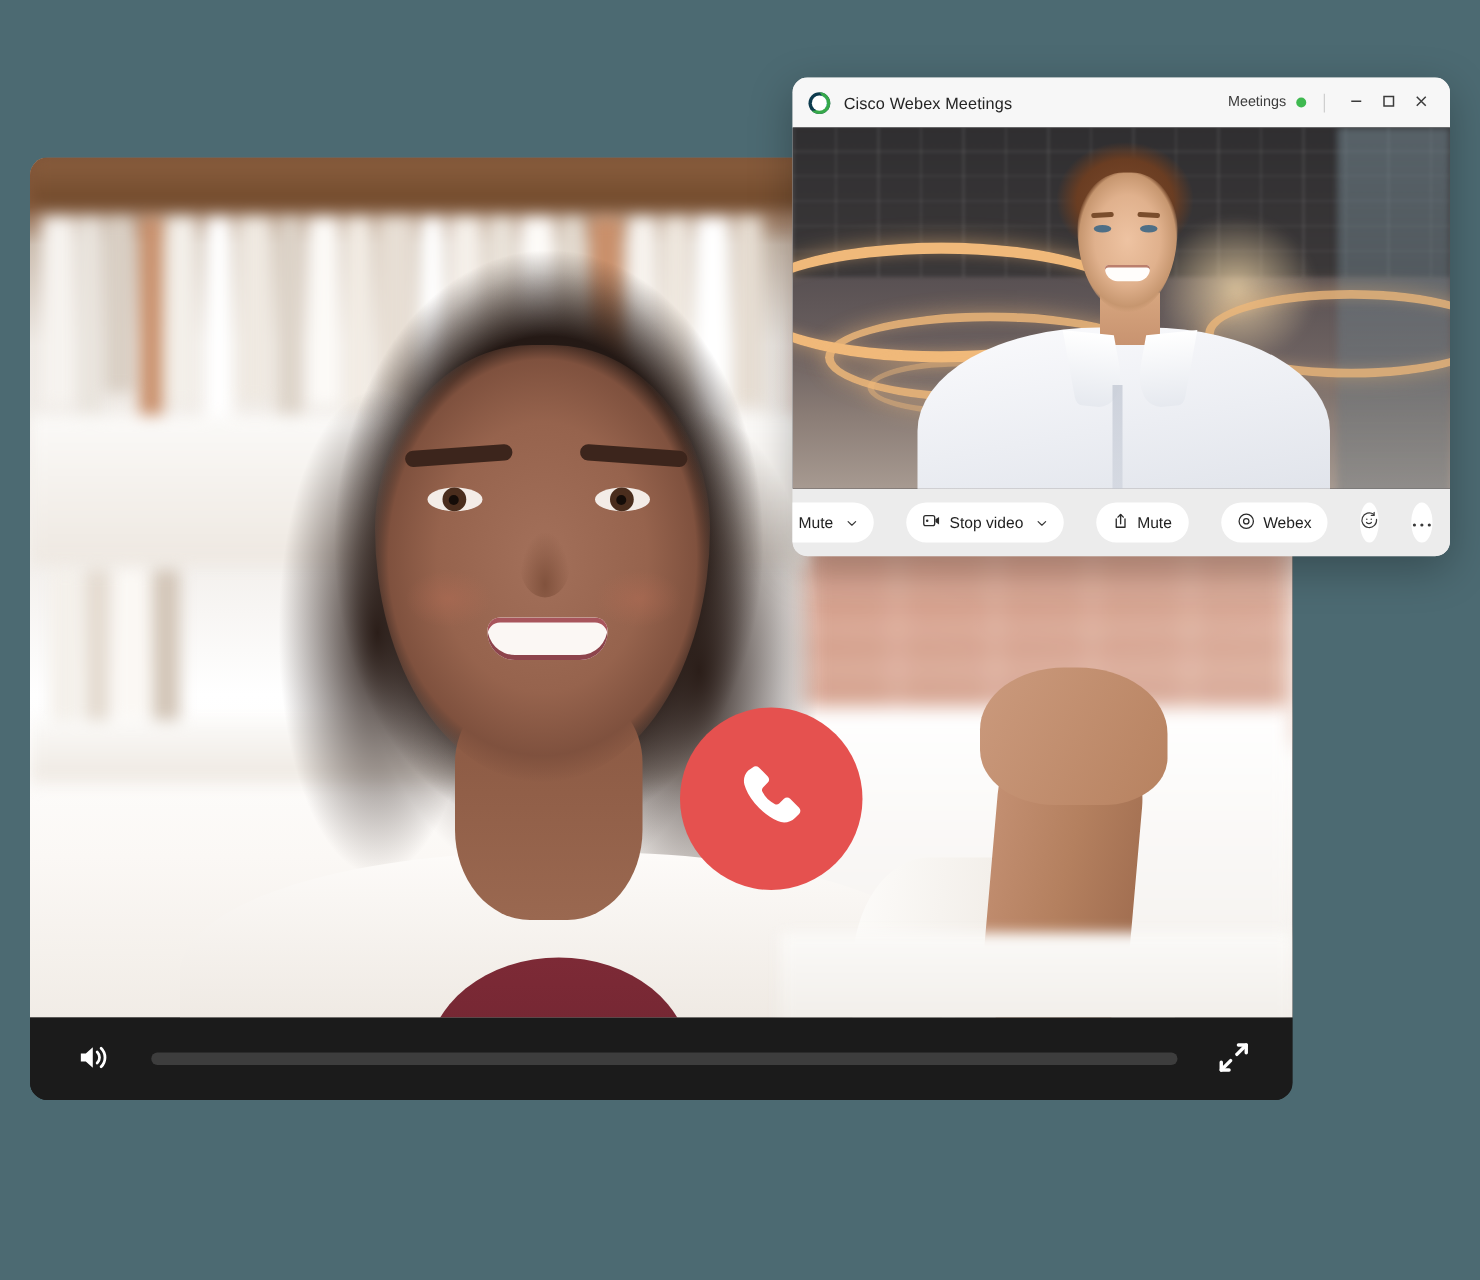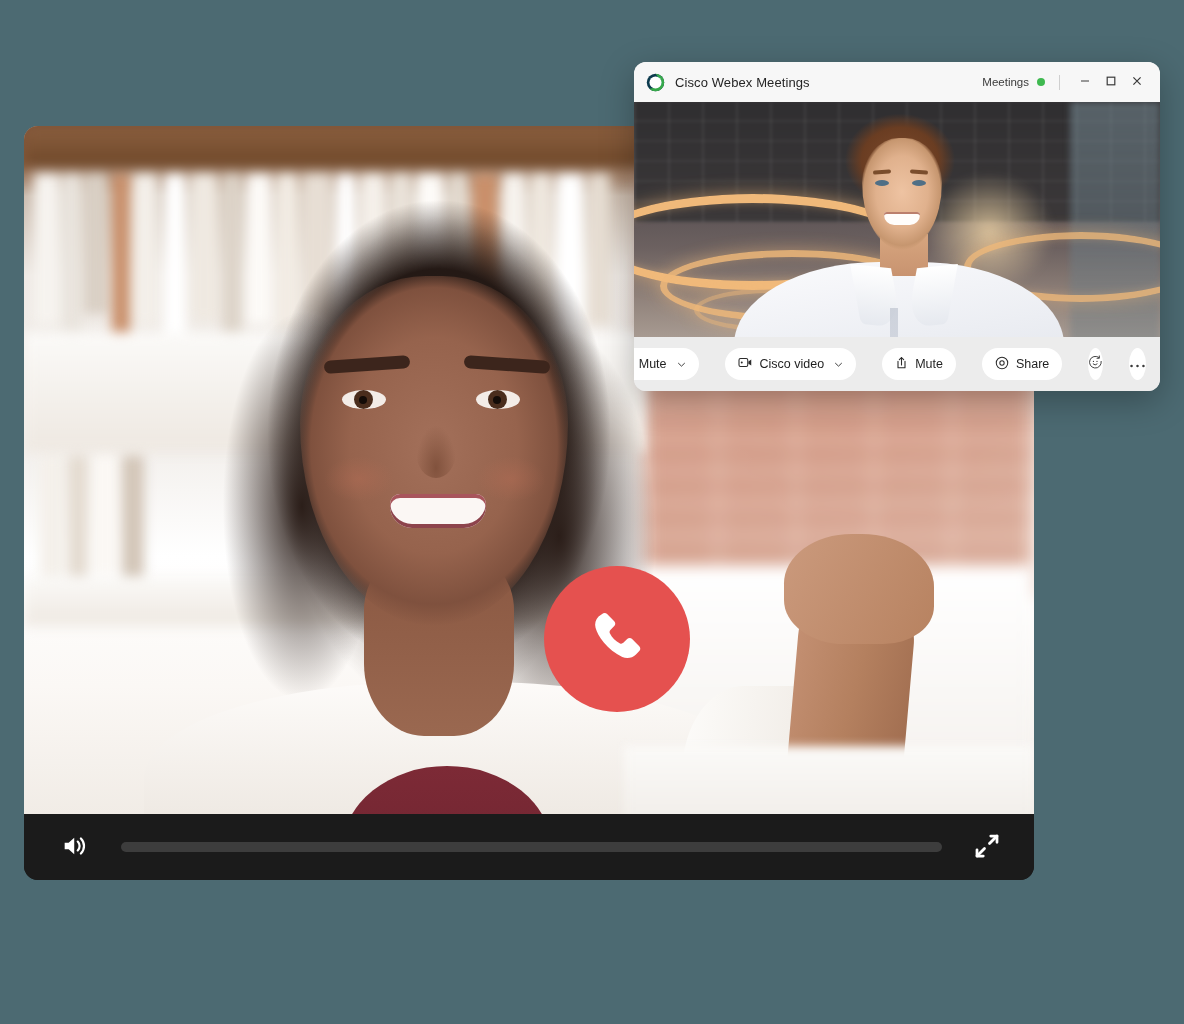--- a/index.html
+++ b/index.html
@@ -246,21 +246,21 @@
     display: flex; align-items: center; justify-content: center;
     cursor: pointer;
   }
 
   
   #webex-window {
     position: absolute;
     left: 634px;
     top: 62px;
     width: 526px;
-    height: 329px;
+    height: 383px;
     border-radius: 12px;
     background: #ececec;
     box-shadow: 0 10px 34px rgba(0,0,0,.28);
     overflow: hidden;
     z-index: 10;
     display: flex;
     flex-direction: column;
   }
   #webex-titlebar {
     height: 40px;
@@ -616,21 +616,21 @@
     </button>
 
     <button class="tb-btn">
       <span>
         <svg width="15" height="13" viewBox="0 0 24 20">
           <rect x="1.6" y="3.6" width="14" height="12.8" rx="2.4" fill="none" stroke="#2b2b2b" stroke-width="1.7"></rect>
           <path d="M16.6 8.2l4.6-3v9.6l-4.6-3z" fill="#2b2b2b"></path>
           <circle cx="6" cy="10" r="1.6" fill="#2b2b2b"></circle>
         </svg>
       </span>
-      <span>Cisco video</span>
+      <span>Stop video</span>
       <span class="caret">
         <svg width="9" height="9" viewBox="0 0 12 12">
             <path d="M2 4.4L6 8.2l4-3.8" fill="none" stroke="#3a3a3a" stroke-width="1.3" stroke-linecap="round" stroke-linejoin="round"></path>
           </svg>
       </span>
     </button>
 
     <button class="tb-btn">
       <span>
         <svg width="13" height="14" viewBox="0 0 20 22" fill="none" stroke="#2b2b2b" stroke-width="1.7" stroke-linecap="round" stroke-linejoin="round">
@@ -642,21 +642,21 @@
       <span>Mute</span>
     </button>
 
     <button class="tb-btn">
       <span>
         <svg width="14" height="14" viewBox="0 0 22 22">
           <circle cx="11" cy="11" r="9" fill="none" stroke="#2b2b2b" stroke-width="1.6"></circle>
           <circle cx="11" cy="11" r="3.4" fill="none" stroke="#2b2b2b" stroke-width="1.6"></circle>
         </svg>
       </span>
-      <span>Share</span>
+      <span>Webex</span>
     </button>
 
     <button class="tb-icon-btn">
       <span>
         <svg width="15" height="15" viewBox="0 0 22 22" fill="none" stroke="#3a3a3a" stroke-width="1.4" stroke-linecap="round">
           <path d="M19.4 9.4A8.6 8.6 0 1 1 16 3.6"></path>
           <path d="M16.6 1.4v3.4h-3.4"></path>
           <circle cx="8" cy="9.4" r=".9" fill="#3a3a3a" stroke="none"></circle>
           <circle cx="13.2" cy="9.4" r=".9" fill="#3a3a3a" stroke="none"></circle>
           <path d="M7.6 13.2a4 4 0 0 0 5.8 0"></path>

